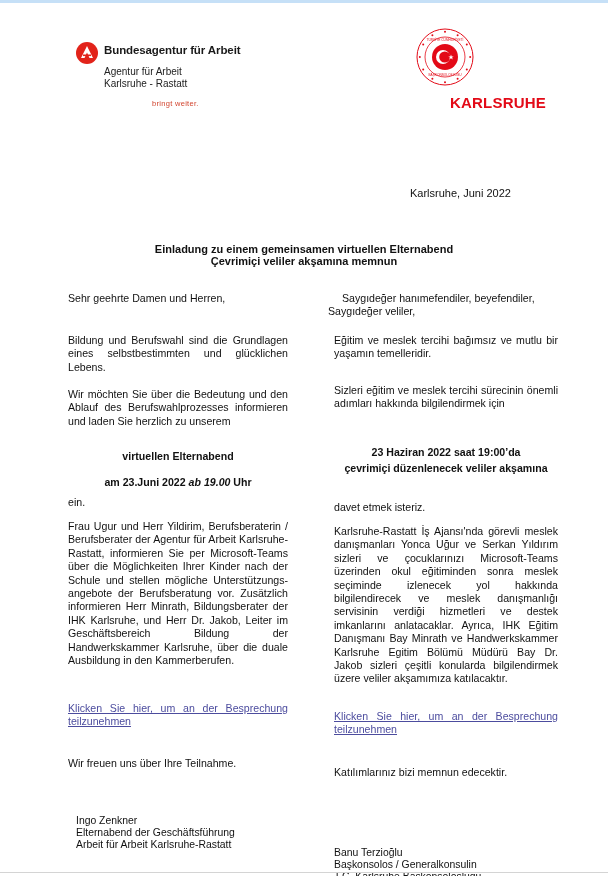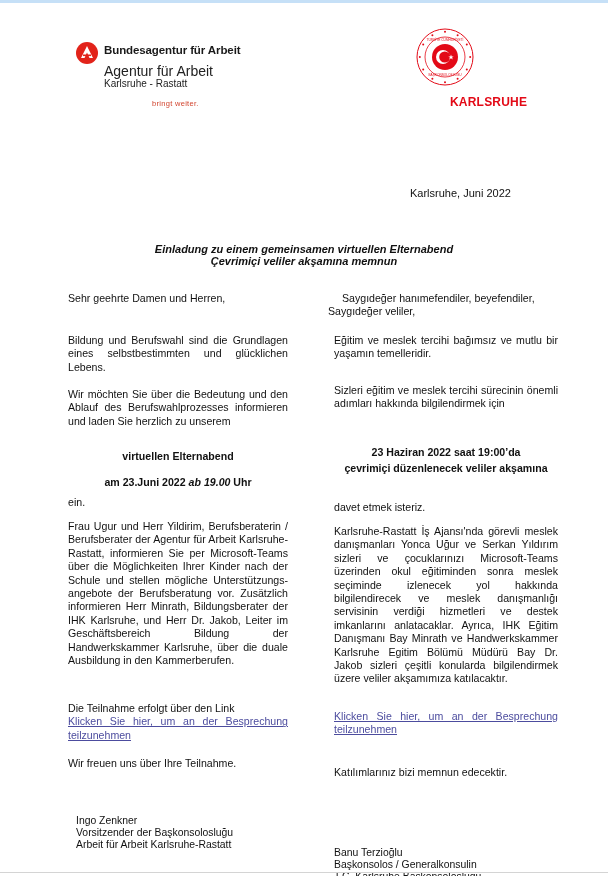--- a/index.html
+++ b/index.html
@@ -11,32 +11,32 @@
     font-size: 10.6px;
     line-height: 13.4px;
   }
   .topbar { position: absolute; left: 0; top: 0; width: 608px; height: 3px; background: #c6e0f7; }
   .bottomrule { position: absolute; left: 0; top: 872px; width: 608px; height: 1px; background: #d4d4d4; }
 
   
   .ba-logo { position: absolute; left: 76px; top: 42px; }
   .ba-mark { position: absolute; left: 0; top: 0; width: 22px; height: 22px; }
   .ba-name { position: absolute; left: 28px; top: 2px; font-weight: bold; font-size: 11.5px; white-space: nowrap; color: #1a1a1a; letter-spacing: -0.1px; }
-  .ba-sub1 { position: absolute; left: 28px; top: 23px; font-size: 14px; white-space: nowrap; color: #222; }
+  .ba-sub1 { position: absolute; left: 28px; top: 23px; font-size: 10px; white-space: nowrap; color: #222; }
   .ba-sub2 { position: absolute; left: 28px; top: 35px; font-size: 10px; white-space: nowrap; color: #222; text-align: right; }
   .ba-slogan { position: absolute; left: 76px; top: 54px; font-size: 7.5px; color: #d2452f; white-space: nowrap; letter-spacing: 0.3px; }
 
   
   .tr-logo { position: absolute; left: 410px; top: 28px; width: 70px; }
   .tr-seal { position: absolute; left: 6px; top: 0; width: 58px; height: 58px; }
-  .tr-city { position: absolute; left: 0; top: 68px; width: 72px; text-align: center; font-weight: bold; font-size: 12px; color: #e30a17; letter-spacing: 0.2px; padding-left: 40px; }
+  .tr-city { position: absolute; left: 0; top: 68px; width: 72px; text-align: center; font-weight: bold; font-size: 15px; color: #e30a17; letter-spacing: 0.2px; padding-left: 40px; }
 
   .date { position: absolute; left: 410px; top: 187px; font-size: 11px; }
 
-  .title { position: absolute; left: 0; width: 608px; text-align: center; font-weight: bold; font-size: 11px; font-style: italic; }
+  .title { position: absolute; left: 0; width: 608px; text-align: center; font-weight: bold; font-size: 11px; }
   .title.t1 { top: 243px; }
   .title.t2 { top: 255px; }
 
   .col { position: absolute; }
   .col.de { left: 68px; width: 220px; }
   .col.tr { left: 334px; width: 224px; }
 
   .p { position: absolute; margin: 0; text-align: justify; }
   .p.left { text-align: left; }
   .p.center { text-align: center; font-weight: bold; }
@@ -98,21 +98,20 @@
 
 <div class="col de">
   <p class="p left nowrap" style="top:292px;">Sehr geehrte Damen und Herren,</p>
   <p class="p" style="top:334px;">Bildung und Berufswahl sind die Grundlagen eines selbstbestimmten und glücklichen Lebens.</p>
   <p class="p" style="top:388px;">Wir möchten Sie über die Bedeutung und den Ablauf des Berufswahlprozesses informieren und laden Sie herzlich zu unserem</p>
   <p class="p center" style="top:450px;">virtuellen Elternabend</p>
   <p class="p center" style="top:476px;"><span>am 23.Juni 2022 </span><i>ab 19.00</i><span> Uhr</span></p>
   <p class="p left" style="top:496px;">ein.</p>
   <p class="p" style="top:520px;">Frau Ugur und Herr Yildirim, Berufsberaterin / Berufsberater der Agentur für Arbeit Karlsruhe-Rastatt, informieren Sie per Microsoft-Teams über die Möglichkeiten Ihrer Kinder nach der Schule und stellen mögliche Unterstützungs-angebote der Berufsberatung vor. Zusätzlich informieren Herr Minrath, Bildungsberater der IHK Karlsruhe, und Herr Dr. Jakob, Leiter im Geschäftsbereich Bildung der Handwerkskammer Karlsruhe, über die duale Ausbildung in den Kammerberufen.</p>
   <div class="p" style="top:702px;">
-    <div>Die Teilnahme erfolgt über den Link</div>
     <a class="link" href="#">Klicken Sie hier, um an der Besprechung teilzunehmen</a>
   </div>
   <p class="p left" style="top:757px;">Wir freuen uns über Ihre Teilnahme.</p>
 </div>
 
 <div class="col tr">
   <p class="p left nowrap" style="top:292px; left:-6px;margin-left:14px;">Saygıdeğer hanımefendiler, beyefendiler,</p>
   <p class="p left nowrap" style="top:305px; left:-6px;">Saygıdeğer veliler,</p>
   <p class="p" style="top:334px;">Eğitim ve meslek tercihi bağımsız ve mutlu bir yaşamın temelleridir.</p>
   <p class="p" style="top:384px;">Sizleri eğitim ve meslek tercihi sürecinin önemli adımları hakkında bilgilendirmek için</p>
@@ -121,21 +120,21 @@
   <p class="p left" style="top:501px;">davet etmek isteriz.</p>
   <p class="p" style="top:525px;">Karlsruhe-Rastatt İş Ajansı'nda görevli meslek danışmanları Yonca Uğur ve Serkan Yıldırım sizleri ve çocuklarınızı Microsoft-Teams üzerinden okul eğitiminden sonra meslek seçiminde izlenecek yol hakkında bilgilendirecek ve meslek danışmanlığı servisinin verdiği hizmetleri ve destek imkanlarını anlatacaklar. Ayrıca, IHK Eğitim Danışmanı Bay Minrath ve Handwerkskammer Karlsruhe Egitim Bölümü Müdürü Bay Dr. Jakob sizleri çeşitli konularda bilgilendirmek üzere veliler akşamımıza katılacaktır.</p>
   <div class="p" style="top:710px;">
     <a class="link" href="#">Klicken Sie hier, um an der Besprechung teilzunehmen</a>
   </div>
   <p class="p left" style="top:766px;">Katılımlarınız bizi memnun edecektir.</p>
 </div>
 
 <div class="sig" style="left:76px; top:815px;">
   <div>Ingo Zenkner</div>
-  <div>Vorsitzender der Başkonsolosluğu</div>
+  <div>Elternabend der Geschäftsführung</div>
   <div>Arbeit für Arbeit Karlsruhe-Rastatt</div>
 </div>
 <div class="sig" style="left:334px; top:815px;margin-top:32px;">
   <div>Banu Terzioğlu</div>
   <div>Başkonsolos / Generalkonsulin</div>
   <div>T.C. Karlsruhe Başkonsolosluğu</div>
   <div>Generalkonsulat der Republik Türkei</div>
 </div>
 
 <div class="bottomrule"></div>

